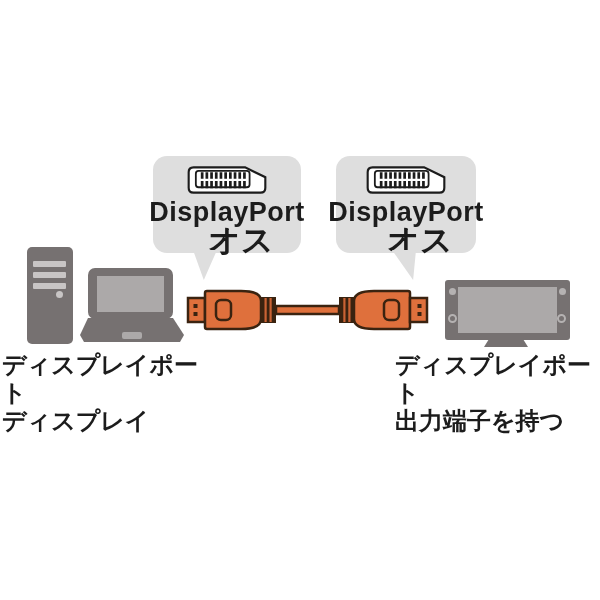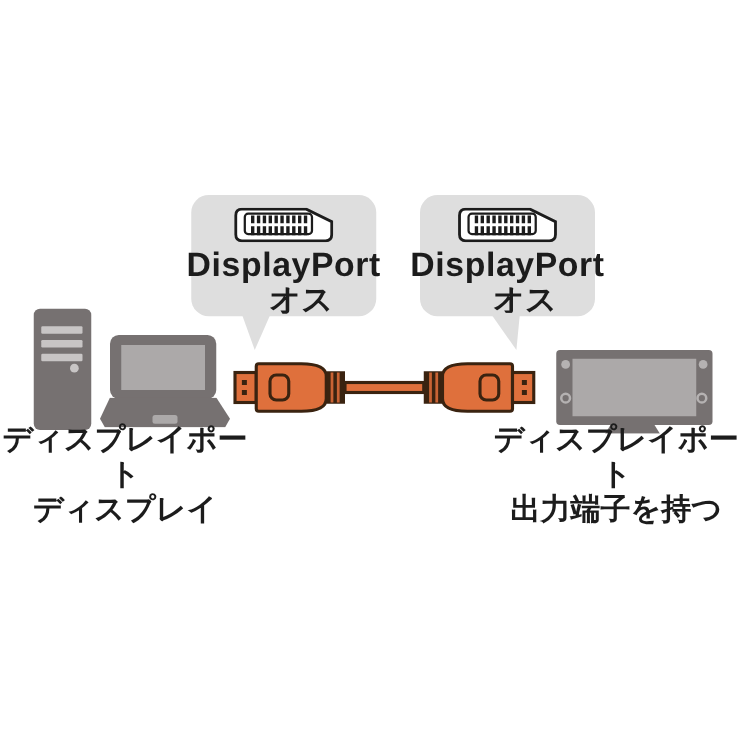--- a/index.html
+++ b/index.html
@@ -8,21 +8,21 @@
     font-family:"Liberation Sans","DejaVu Sans",sans-serif;color:#1c1c1c;
   }
   .abs{position:absolute;}
 
   
   .bubble{
     position:absolute;top:156px;height:97px;background:#dedede;border-radius:14px;
     display:flex;flex-direction:column;align-items:center;padding-top:10px;box-sizing:border-box;
   }
   .bubble-title{font-size:27px;font-weight:600;line-height:28px;margin-top:4px;letter-spacing:0.5px;}
-  .bubble-sub{font-size:25px;font-weight:600;line-height:26px;margin-top:1px;margin-left:28px;}
+  .bubble-sub{font-size:32px;font-weight:600;line-height:26px;margin-top:1px;margin-left:28px;}
   .tail{position:absolute;top:250px;width:24px;height:30px;background:#dedede;}
   .tail-left{left:193px;clip-path:polygon(0 0,100% 0,45% 100%);}
   .tail-right{left:392px;clip-path:polygon(0 0,100% 0,88% 100%);}
 
   
   .tower{position:absolute;left:27px;top:247px;width:46px;height:97px;background:#767171;border-radius:5px;}
   .tower .bar{position:absolute;left:6px;width:33px;height:5.5px;background:#c8c5c5;border-radius:1px;}
   .tower .power{position:absolute;left:29px;top:44px;width:7px;height:7px;border-radius:50%;background:#c8c5c5;}
 
   
@@ -34,21 +34,21 @@
 
   
   .monitor-bezel{position:absolute;left:445px;top:280px;width:125px;height:60px;background:#767171;border-radius:3px;}
   .monitor-screen{position:absolute;left:458px;top:287px;width:99px;height:46px;background:#aca9a9;}
   .screw{position:absolute;width:7px;height:7px;border-radius:50%;background:#b5b2b2;}
   .screw-ring{position:absolute;width:9px;height:9px;border-radius:50%;border:2.5px solid #b5b2b2;box-sizing:border-box;background:transparent;}
   .monitor-stand{position:absolute;left:484px;top:340px;width:44px;height:7px;background:#767171;
     clip-path:polygon(10% 0,90% 0,100% 100%,0 100%);}
 
   
-  .caption{position:absolute;top:338px;width:196px;text-align:center;font-size:24px;font-weight:600;line-height:28px;}
+  .caption{position:absolute;top:351px;width:196px;text-align:left;font-size:24px;font-weight:600;line-height:28px;}
   .caption-left{left:2px;}
   .caption-right{left:395px;}
 
   .dp-icon{display:block;}
 </style>
 </head>
 <body>
 
 <div class="stage">
 

